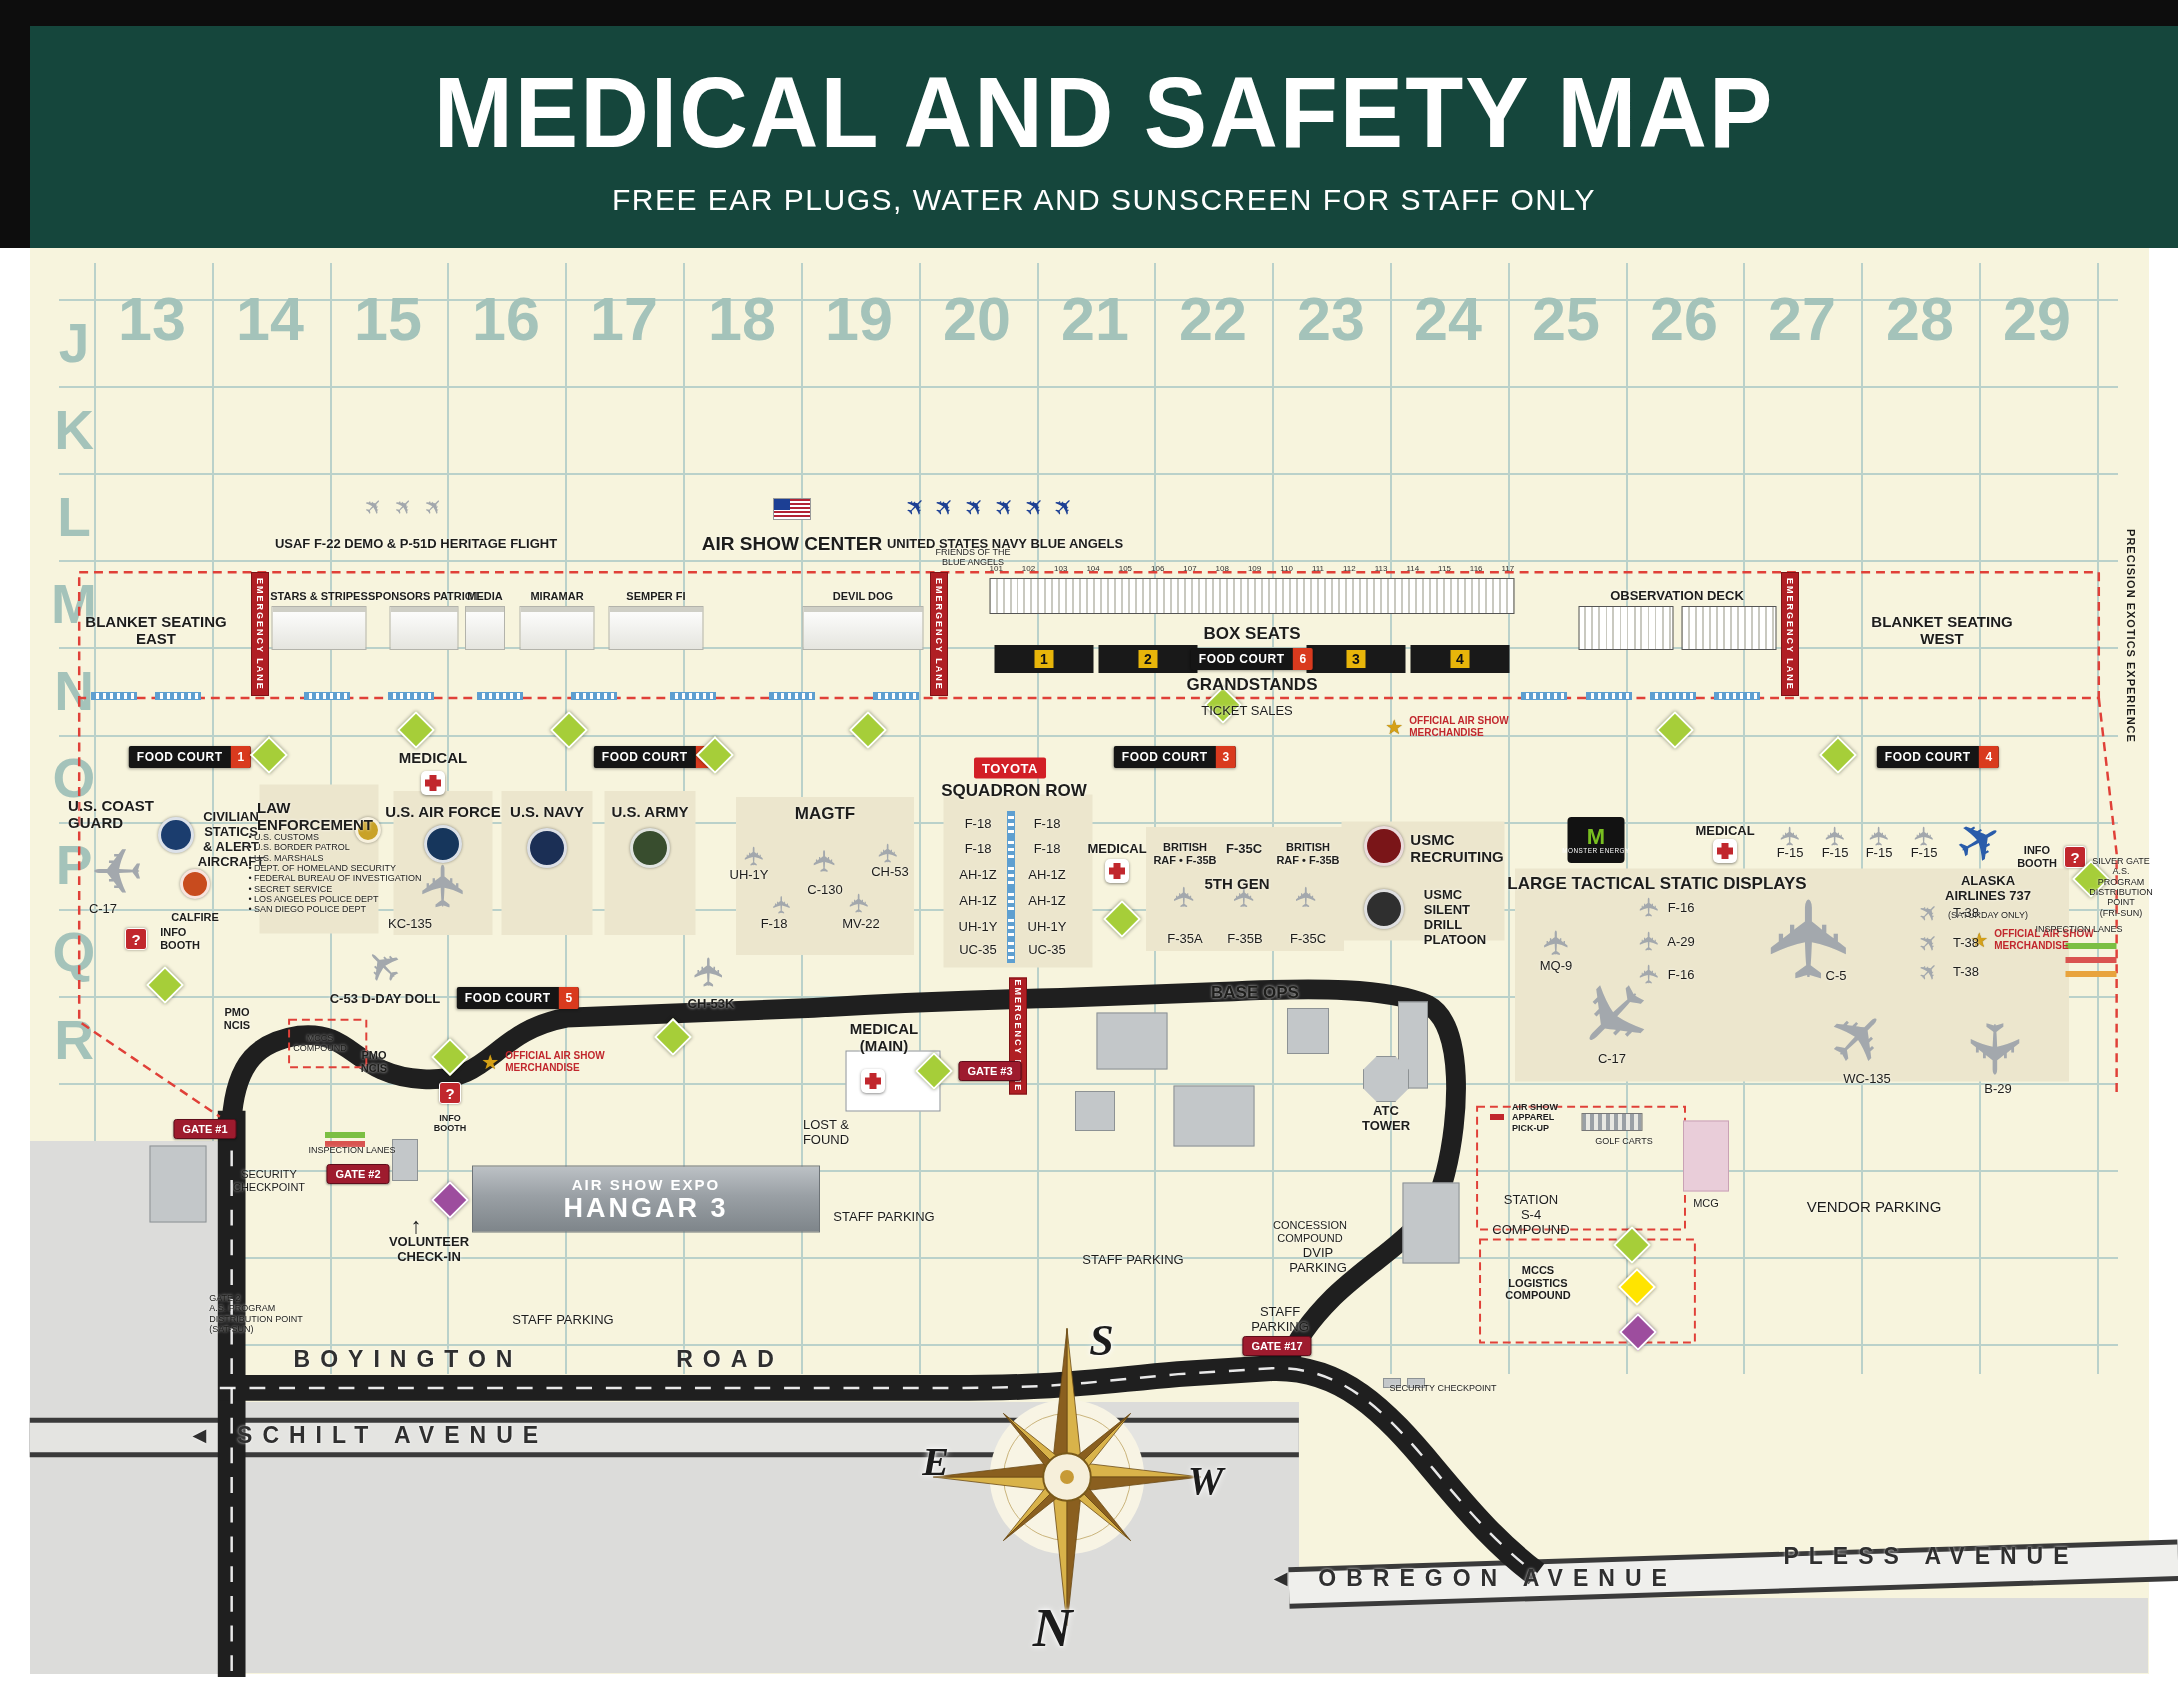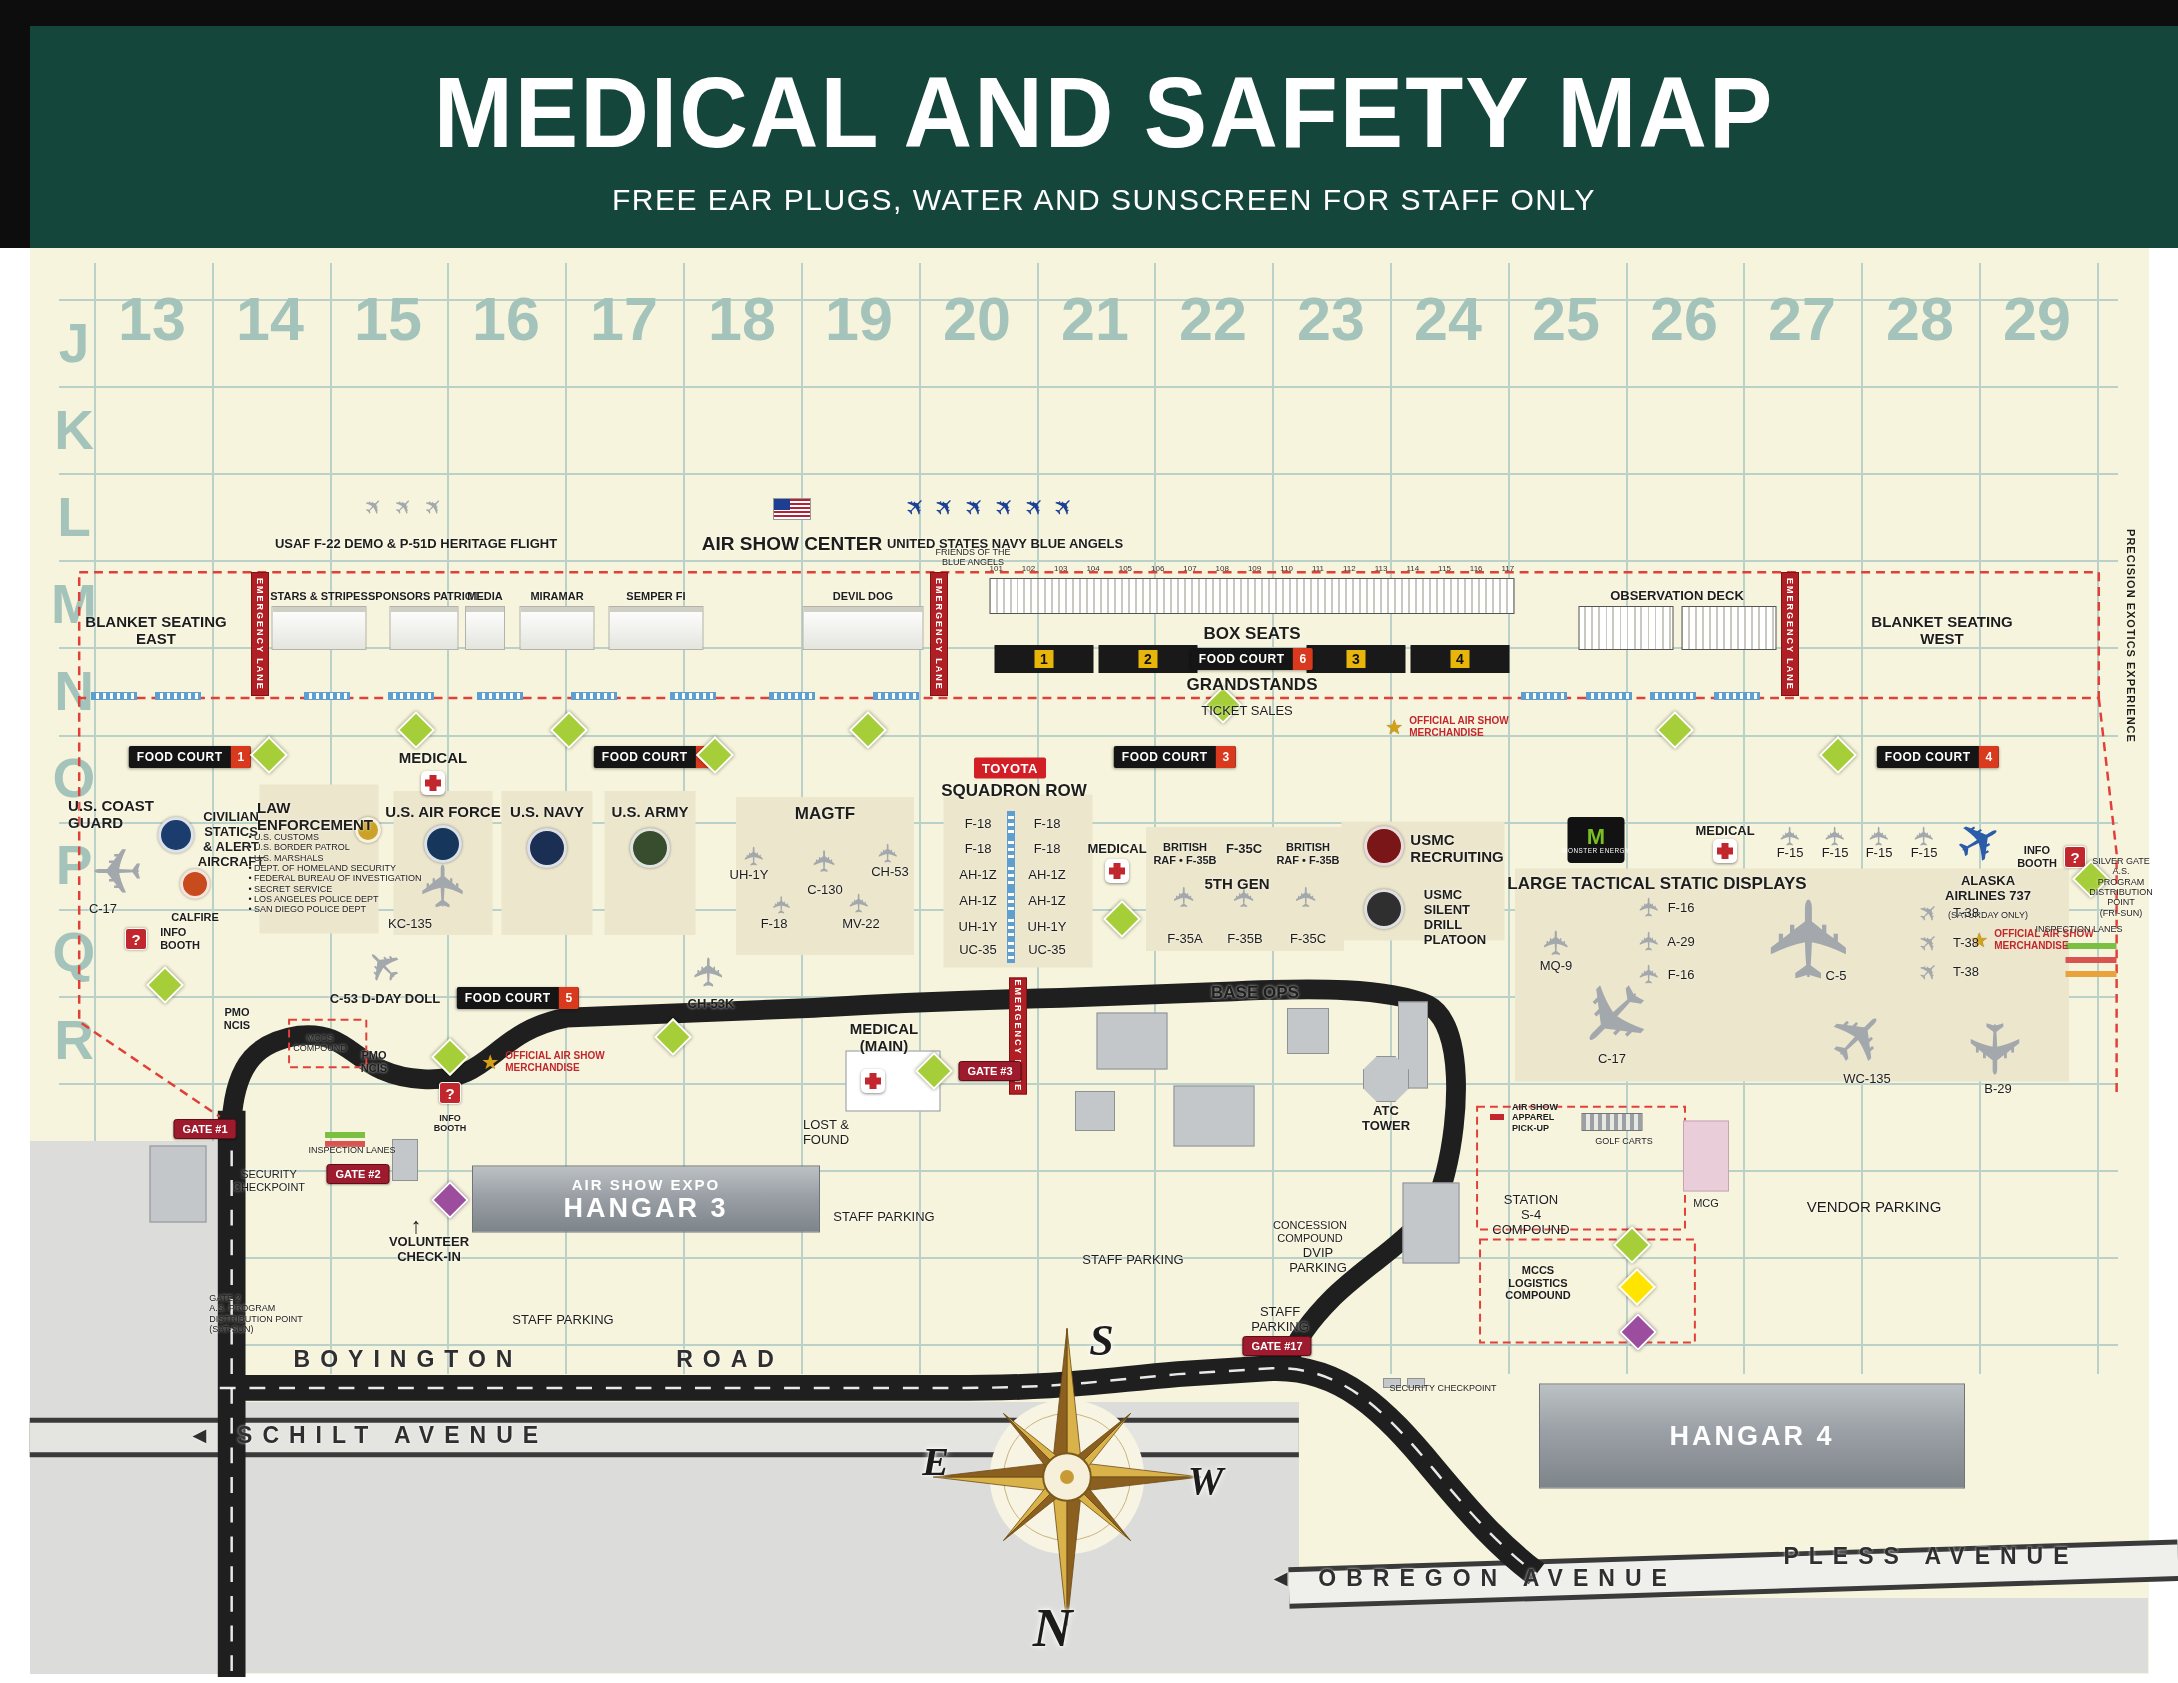--- a/index.html
+++ b/index.html
@@ -185,23 +185,20 @@
       <div class="feat bldg" style="width: 40px; height: 40px; left: 1095px; top: 1111px;"></div>
       <div class="feat bldg" style="width: 57px; height: 81px; left: 1431px; top: 1223px;"></div>
       <div class="feat bldgwhite" style="width: 95px; height: 61px; left: 893px; top: 1081px;"></div>
       <div class="feat pinkbldg" style="width: 46px; height: 71px; left: 1706px; top: 1156px;"></div>
       <div class="feat bldg" style="width: 18px; height: 10px; left: 1392px; top: 1383px;"></div>
       <div class="feat bldg" style="width: 18px; height: 10px; left: 1416px; top: 1383px;"></div>
       <div class="feat octagon" style="width: 46px; height: 46px; left: 1386px; top: 1079px;"></div>
       <div class="feat bigbldg" style="width: 348px; height: 67px; left: 646px; top: 1199px;">
         <div class="bb1">AIR SHOW EXPO</div>
         <div class="bb2">HANGAR 3</div>
-      </div>
-      <div class="feat bigbldg" style="width: 426px; height: 105px; left: 1752px; top: 1436px;">
-        <div class="bb2">HANGAR 4</div>
       </div>
       <div class="feat tent" style="width: 95px; height: 44px; left: 319px; top: 628px;"></div>
       <div class="feat tent" style="width: 69px; height: 44px; left: 424px; top: 628px;"></div>
       <div class="feat tent" style="width: 40px; height: 44px; left: 485px; top: 628px;"></div>
       <div class="feat tent" style="width: 75px; height: 44px; left: 557px; top: 628px;"></div>
       <div class="feat tent" style="width: 95px; height: 44px; left: 656px; top: 628px;"></div>
       <div class="feat tent" style="width: 121px; height: 44px; left: 863px; top: 628px;"></div>
       <div class="feat gstand" style="width: 525px; height: 36px; left: 1252px; top: 596px;"></div>
       <div class="feat gstand" style="width: 95px; height: 44px; left: 1626px; top: 628px;"></div>
       <div class="feat gstand" style="width: 95px; height: 44px; left: 1729px; top: 628px;"></div>

